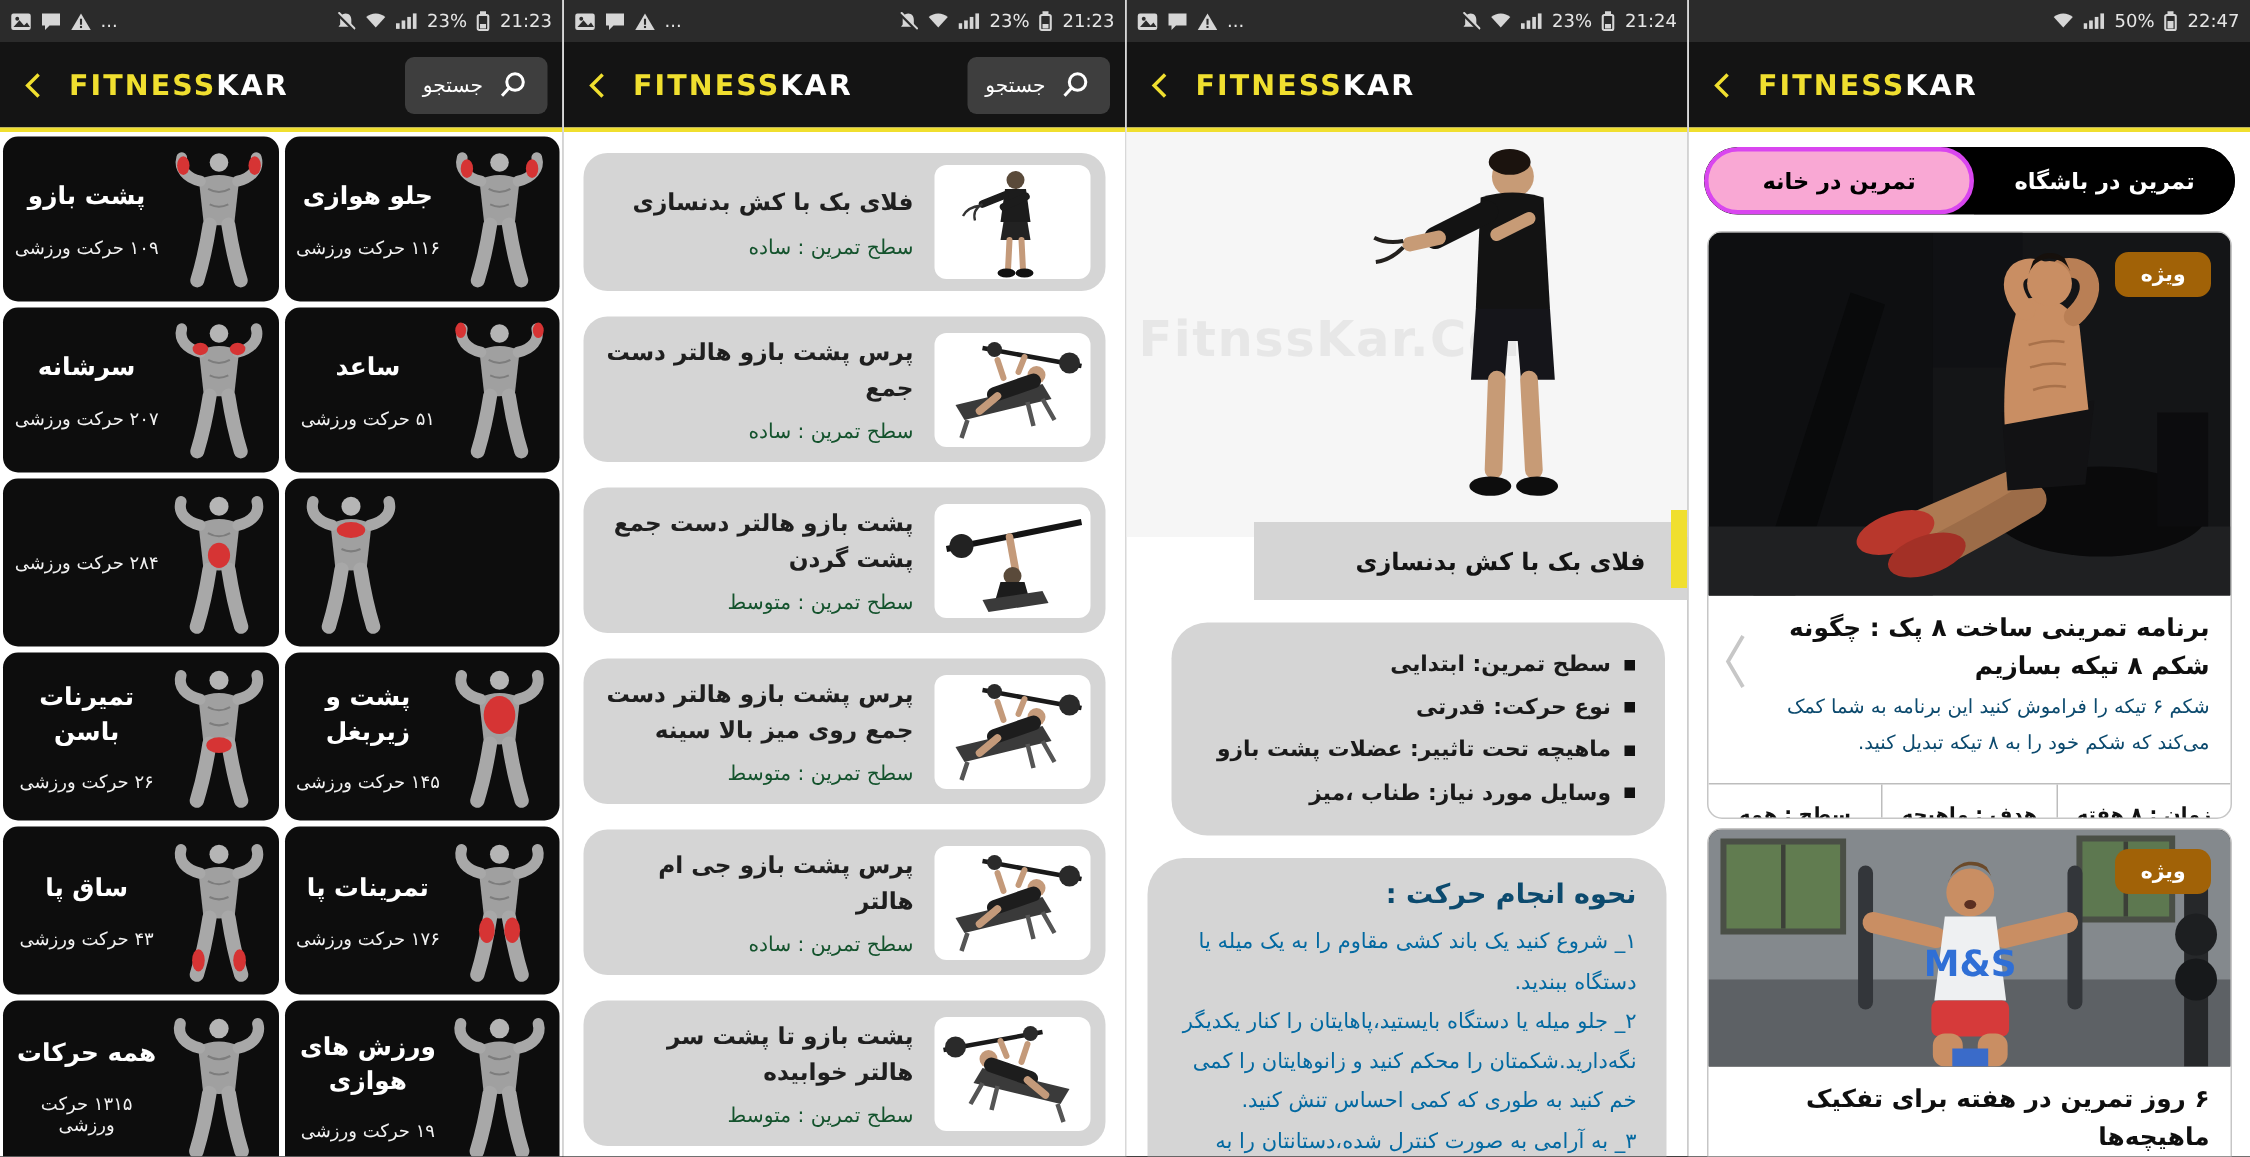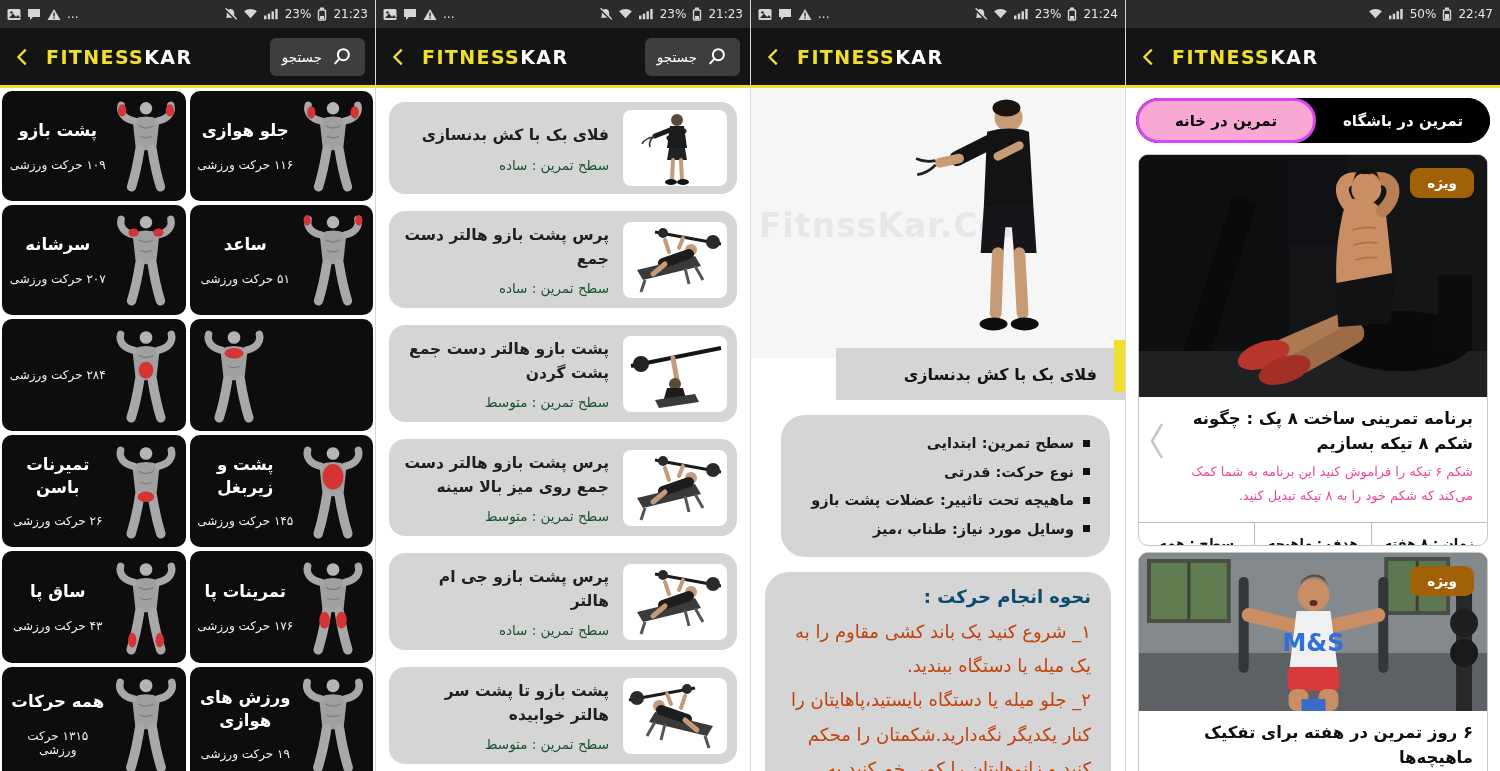--- a/index.html
+++ b/index.html
@@ -44,39 +44,39 @@
 .hero{height:270px;background:#f6f6f6;position:relative;overflow:hidden}
 .watermark{position:absolute;left:8px;top:118px;font-size:33px;font-weight:bold;color:#e7e7e7;letter-spacing:1px;white-space:nowrap}
 .hero-person{position:absolute;right:50px;top:6px;height:258px}
 .extitle{position:absolute;top:348px;left:85px;right:0;height:52px;background:#d5d5d5;display:flex;align-items:center;direction:rtl;padding-right:28px;font-size:16px;color:#141414;font-weight:600}
 .extitle-accent{position:absolute;top:340px;right:0;width:11px;height:52px;background:#f0df2f}
 .detcard{position:absolute;top:415px;left:30px;right:15px;height:142px;background:#d5d5d5;border-radius:24px;direction:rtl;display:flex;flex-direction:column;justify-content:space-evenly;padding:8px 20px}
 .detrow{display:flex;align-items:center;gap:9px;font-size:14.5px;font-weight:600;color:#1a1a1a}
 .bullet{width:7px;height:7px;background:#111;flex-shrink:0}
 .instcard{position:absolute;top:572px;left:14px;right:14px;height:230px;background:#d5d5d5;border-radius:24px;direction:rtl;padding:14px 20px}
 .inst-title{font-size:18px;font-weight:bold;color:#0c4a6e;margin-bottom:8px}
-.step{font-size:18px;color:#c2410c;line-height:1.9;font-weight:500}
+.step{font-size:14px;color:#0369a1;line-height:1.9;font-weight:500}
 
 
 .page4{background:#fff;height:693px;position:relative;overflow:hidden}
 .tabswrap{margin:10px 10px 0;height:45px;background:#000;border-radius:24px;display:flex;direction:rtl;overflow:hidden}
 .tab{flex:1;display:flex;align-items:center;justify-content:center;font-size:15px;font-weight:bold;cursor:pointer}
 .tab-gym{background:#000;color:#fff}
 .tab-home{background:#f9a8d4;color:#000;border:3px solid #d946ef;border-radius:24px}
 .card{position:absolute;left:12px;right:12px;background:#fff;border:1px solid #c6c6c6;border-radius:10px;overflow:hidden;cursor:pointer}
 .card1{top:66px;height:392px}
 .card2{top:464px;height:300px}
 .cimg{position:relative;background:#141414}
 .cimg1{height:242px}
 .cimg2{height:158px}
 .cimg svg.ph{display:block;width:100%;height:100%}
 .badge{position:absolute;top:13px;right:13px;background:#a16207;color:#fff;font-size:13.5px;font-weight:bold;padding:7px 17px;border-radius:9px}
 .cbody{direction:rtl;padding:10px 14px 4px;position:relative}
 .ctitle{font-size:16.5px;font-weight:bold;color:#0f0f0f;line-height:1.5}
-.cdesc{font-size:13px;color:#ec4899;line-height:1.9;margin-top:3px;font-weight:500}
+.cdesc{font-size:13px;color:#0c4a6e;line-height:1.9;margin-top:3px;font-weight:500}
 .cmeta{display:flex;direction:rtl;border-top:1px solid #bdbdbd;margin-top:9px}
 .mcell{flex:1;text-align:center;padding:13px 2px;font-size:13px;font-weight:bold;color:#101010}
 .mcell+.mcell{border-right:1px solid #bdbdbd}
 .chev{position:absolute;cursor:pointer}
 .chev1{left:8px;top:266px}
 </style>
 </head>
 <body>
 
 <svg width="0" height="0" style="position:absolute">

